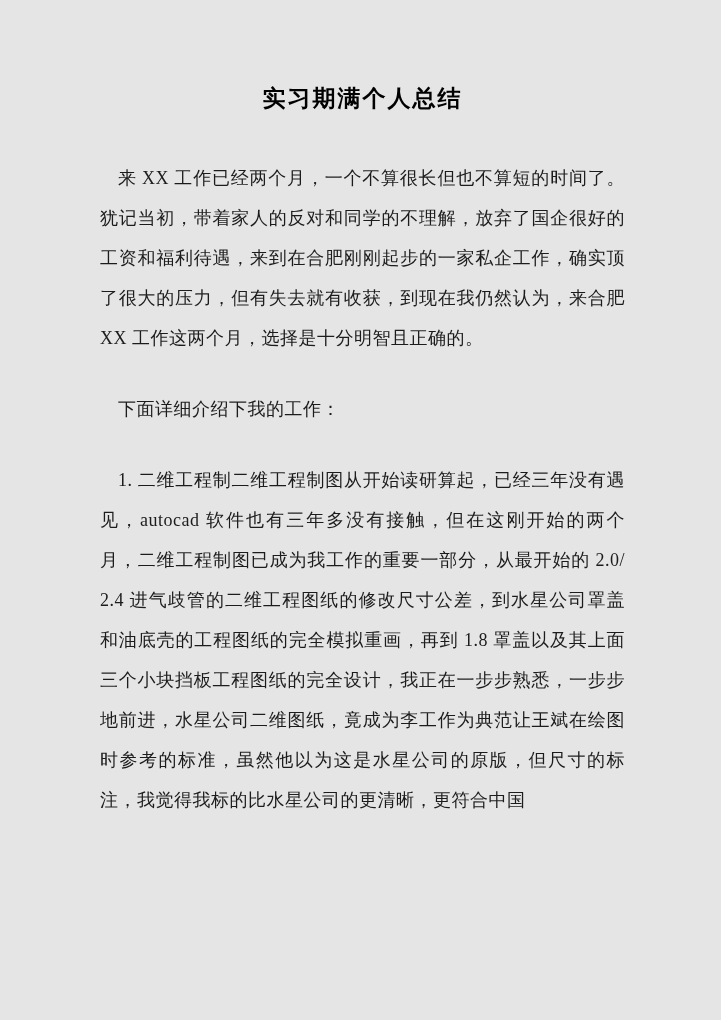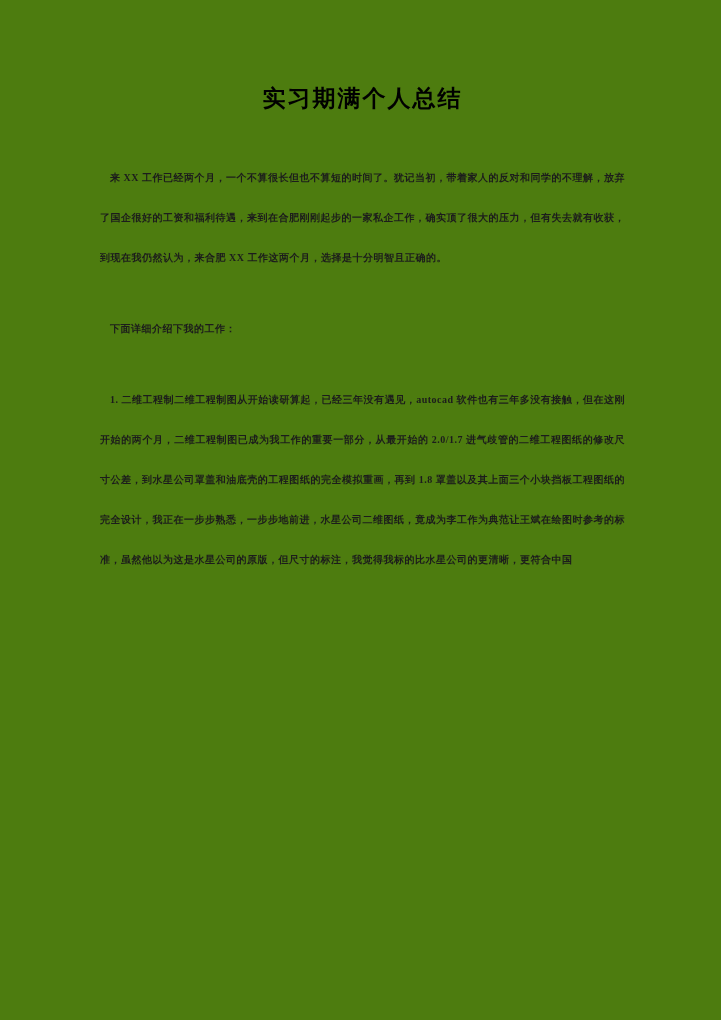--- a/index.html
+++ b/index.html
@@ -12,51 +12,50 @@
     height: 1020px;
     overflow: hidden;
     font-family: "Liberation Serif", "DejaVu Serif", serif;
     color: #1c1c1c;
   }
   .page {
     box-sizing: border-box;
     width: 721px;
     height: 1020px;
     padding: 85px 96px 40px 100px;
-    background: #4d7c0f;
+    background: #e5e5e5;
   }
   .doc-title {
     margin: 0 0 44px 0;
     font-size: 23px;
     font-weight: bold;
     text-align: center;
     letter-spacing: 2px;
     color: #000000;
     line-height: 1.25;
   }
   .doc-paragraph {
     margin: 0 0 31px 0;
-    font-size: 10px;
+    font-size: 18px;
     line-height: 40px;
     text-align: justify;
     text-indent: 1em;
     color: #1c1c1c;
     letter-spacing: 0.5px;
     word-break: break-all;
-    font-weight: bold;
   }
   .doc-paragraph:last-child {
     margin-bottom: 0;
   }
 </style>
 </head>
 <body>
 
 <div class="page">
   <h1 class="doc-title">实习期满个人总结</h1>
 
   <p class="doc-paragraph">来 XX 工作已经两个月，一个不算很长但也不算短的时间了。犹记当初，带着家人的反对和同学的不理解，放弃了国企很好的工资和福利待遇，来到在合肥刚刚起步的一家私企工作，确实顶了很大的压力，但有失去就有收获，到现在我仍然认为，来合肥 XX 工作这两个月，选择是十分明智且正确的。</p>
 
 
   <p class="doc-paragraph">下面详细介绍下我的工作：</p>
 
-  <p class="doc-paragraph">1. 二维工程制二维工程制图从开始读研算起，已经三年没有遇见，autocad 软件也有三年多没有接触，但在这刚开始的两个月，二维工程制图已成为我工作的重要一部分，从最开始的 2.0/1.7 进气歧管的二维工程图纸的修改尺寸公差，到水星公司罩盖和油底壳的工程图纸的完全模拟重画，再到 1.8 罩盖以及其上面三个小块挡板工程图纸的完全设计，我正在一步步熟悉，一步步地前进，水星公司二维图纸，竟成为李工作为典范让王斌在绘图时参考的标准，虽然他以为这是水星公司的原版，但尺寸的标注，我觉得我标的比水星公司的更清晰，更符合中国</p>
+  <p class="doc-paragraph">1. 二维工程制二维工程制图从开始读研算起，已经三年没有遇见，autocad 软件也有三年多没有接触，但在这刚开始的两个月，二维工程制图已成为我工作的重要一部分，从最开始的 2.0/2.4 进气歧管的二维工程图纸的修改尺寸公差，到水星公司罩盖和油底壳的工程图纸的完全模拟重画，再到 1.8 罩盖以及其上面三个小块挡板工程图纸的完全设计，我正在一步步熟悉，一步步地前进，水星公司二维图纸，竟成为李工作为典范让王斌在绘图时参考的标准，虽然他以为这是水星公司的原版，但尺寸的标注，我觉得我标的比水星公司的更清晰，更符合中国</p>
 </div>
 
 </body></html>

